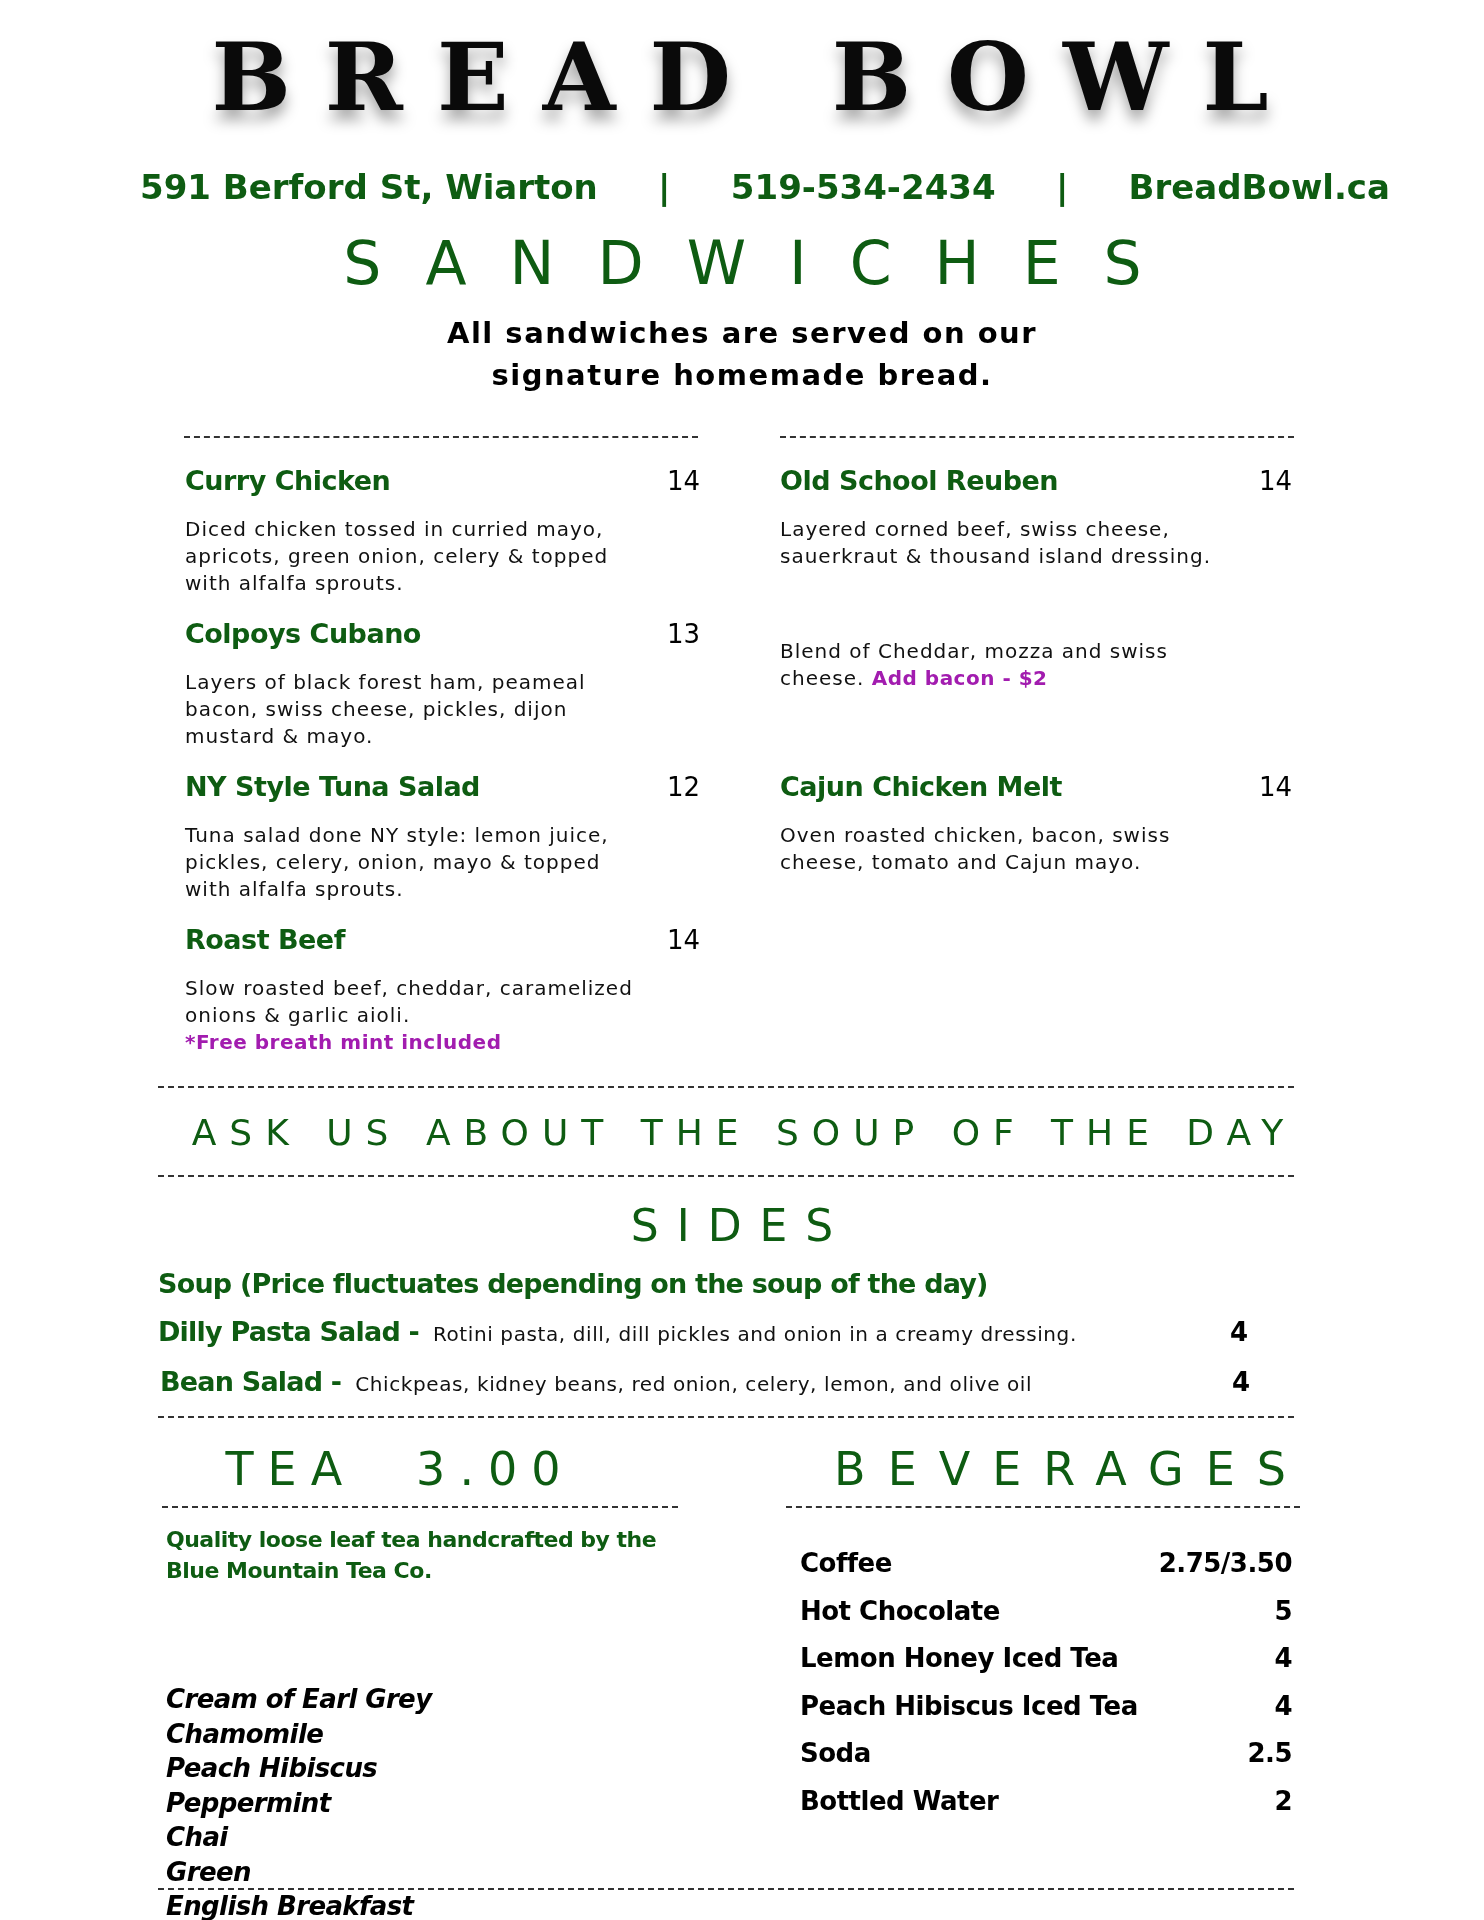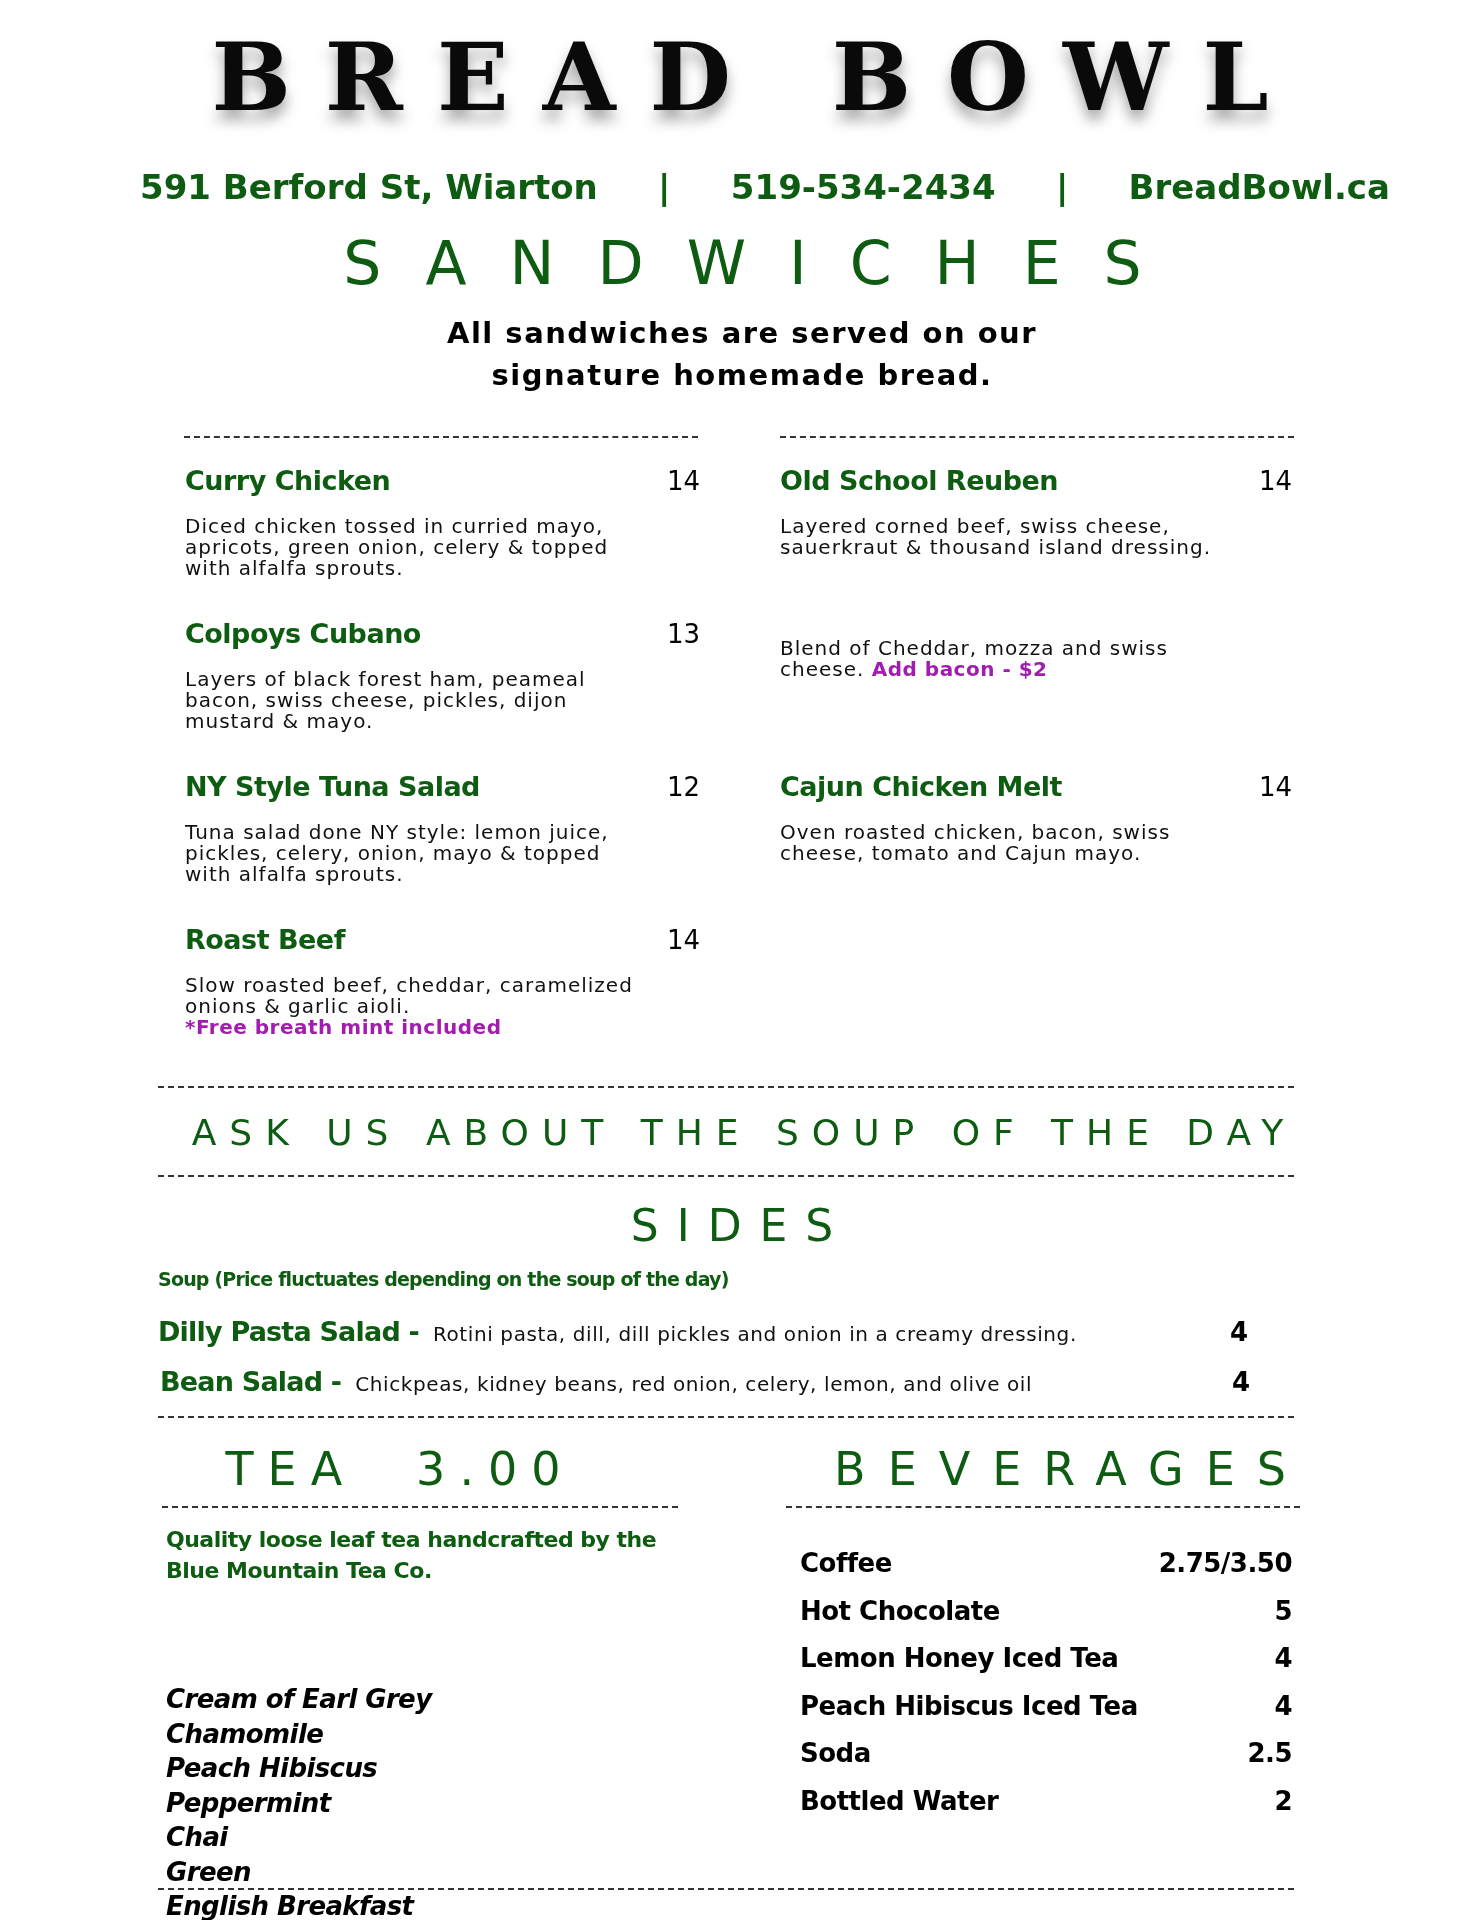--- a/index.html
+++ b/index.html
@@ -34,29 +34,29 @@
     }
 
     .dash {
       height: 0; border-top: 2px dashed #333;
     }
     .item { position: absolute; width: 520px; }
     .item-head { display: flex; justify-content: space-between; align-items: baseline; }
     .item-name { font-family: "DejaVu Sans", sans-serif; font-weight: bold; font-size: 27px; color: #0e5c12; letter-spacing: -0.5px; }
     .item-price { font-family: "DejaVu Sans", sans-serif; font-weight: normal; font-size: 26px; color: #000; }
     .item-desc {
-      margin-top: 20px; font-family: "DejaVu Sans", sans-serif; font-size: 20px; line-height: 21px;
+      margin-top: 20px; font-family: "DejaVu Sans", sans-serif; font-size: 20px; line-height: 27px;
       letter-spacing: 1px; color: #111; width: 450px;
     }
     .item-note { font-weight: bold; color: #a21caf; letter-spacing: 0.5px; }
 
     .soup-banner { top: 1112px; left: 150px; width: 1150px; font-size: 36px; letter-spacing: 13px; text-align: center; padding-left: 38px; }
     .sides-title { top: 1200px; left: 0; width: 1464px; font-size: 44px; letter-spacing: 18px; padding-left: 18px; }
 
-    .side-soup { top: 1268px; left: 158px; font-family: "DejaVu Sans", sans-serif; font-weight: bold; font-size: 19px; color: #0e5c12; letter-spacing: -0.8px; text-align: right; }
+    .side-soup { top: 1268px; left: 158px; font-family: "DejaVu Sans", sans-serif; font-weight: bold; font-size: 27px; color: #0e5c12; letter-spacing: -0.8px; text-align: right; }
     .side-row { left: 158px; width: 1090px; display: flex; align-items: baseline; }
     .side-name { font-family: "DejaVu Sans", sans-serif; font-weight: bold; font-size: 27px; color: #0e5c12; letter-spacing: -0.8px; white-space: nowrap; }
     .side-desc { font-family: "DejaVu Sans", sans-serif; font-size: 20px; color: #111; margin-left: 14px; letter-spacing: 0.6px; white-space: nowrap; }
     .side-price { margin-left: auto; font-family: "DejaVu Sans", sans-serif; font-weight: bold; font-size: 26px; padding-right: 0; }
 
     .tea-title { top: 1442px; left: 160px; width: 480px; font-size: 46px; letter-spacing: 14px; text-align: center; }
     .tea-title .gap { display: inline-block; width: 60px; }
     .bev-title { top: 1442px; left: 790px; width: 540px; font-size: 46px; letter-spacing: 22px; text-align: center; padding-left: 22px; }
 
     .tea-intro { top: 1524px; left: 166px; width: 500px; font-family: "DejaVu Sans", sans-serif; font-weight: bold; font-size: 22px; line-height: 31px; color: #0e5c12; letter-spacing: -0.5px; }

